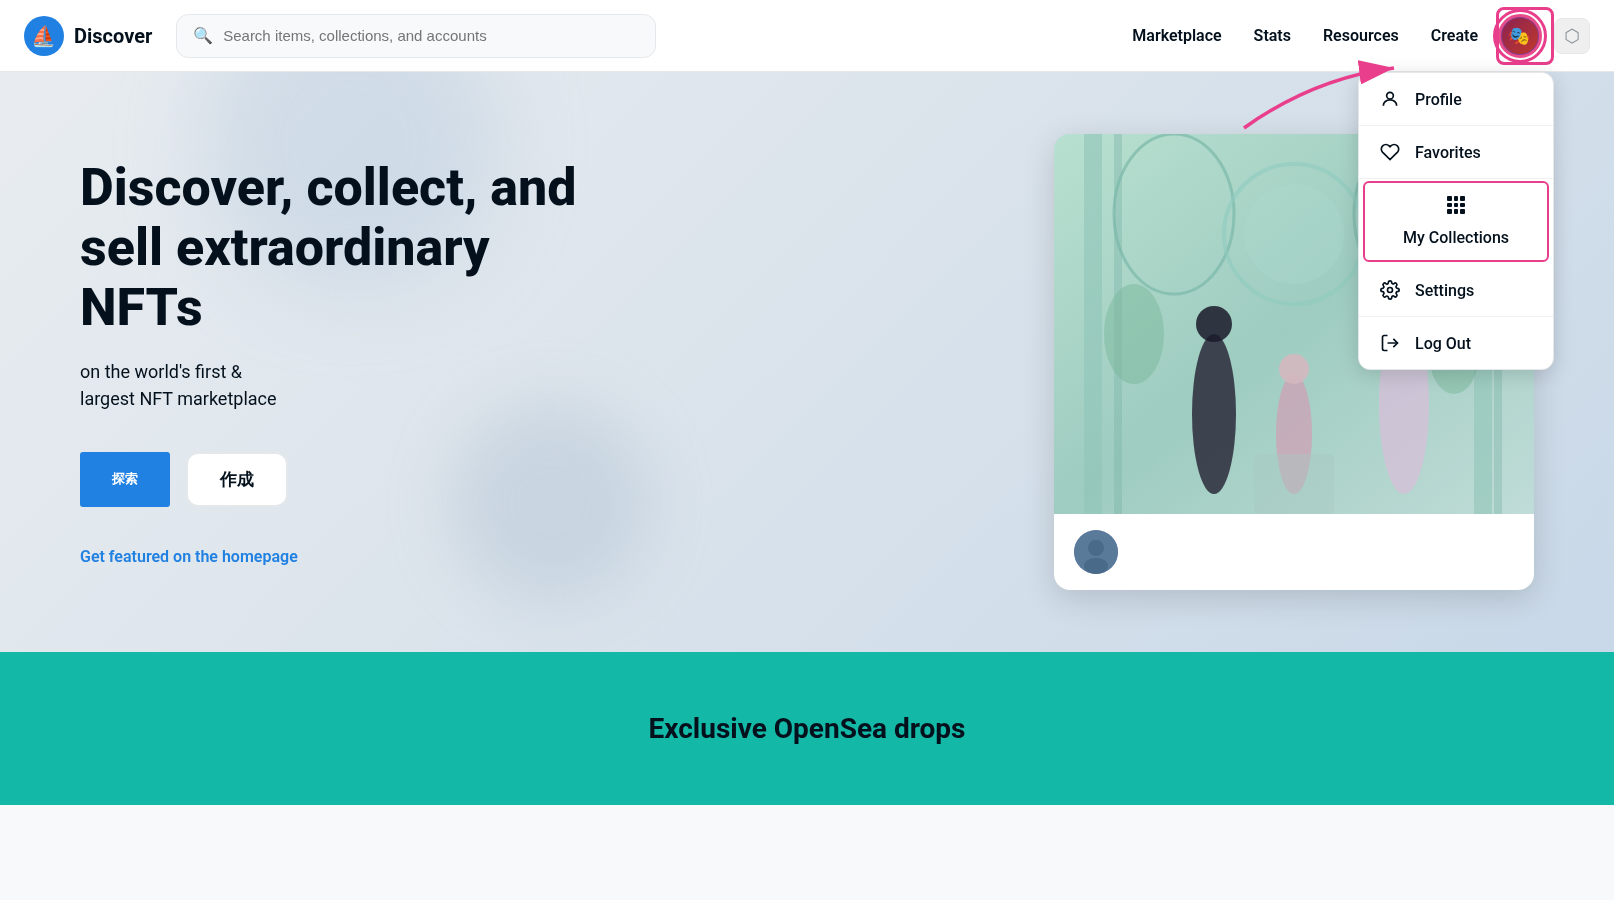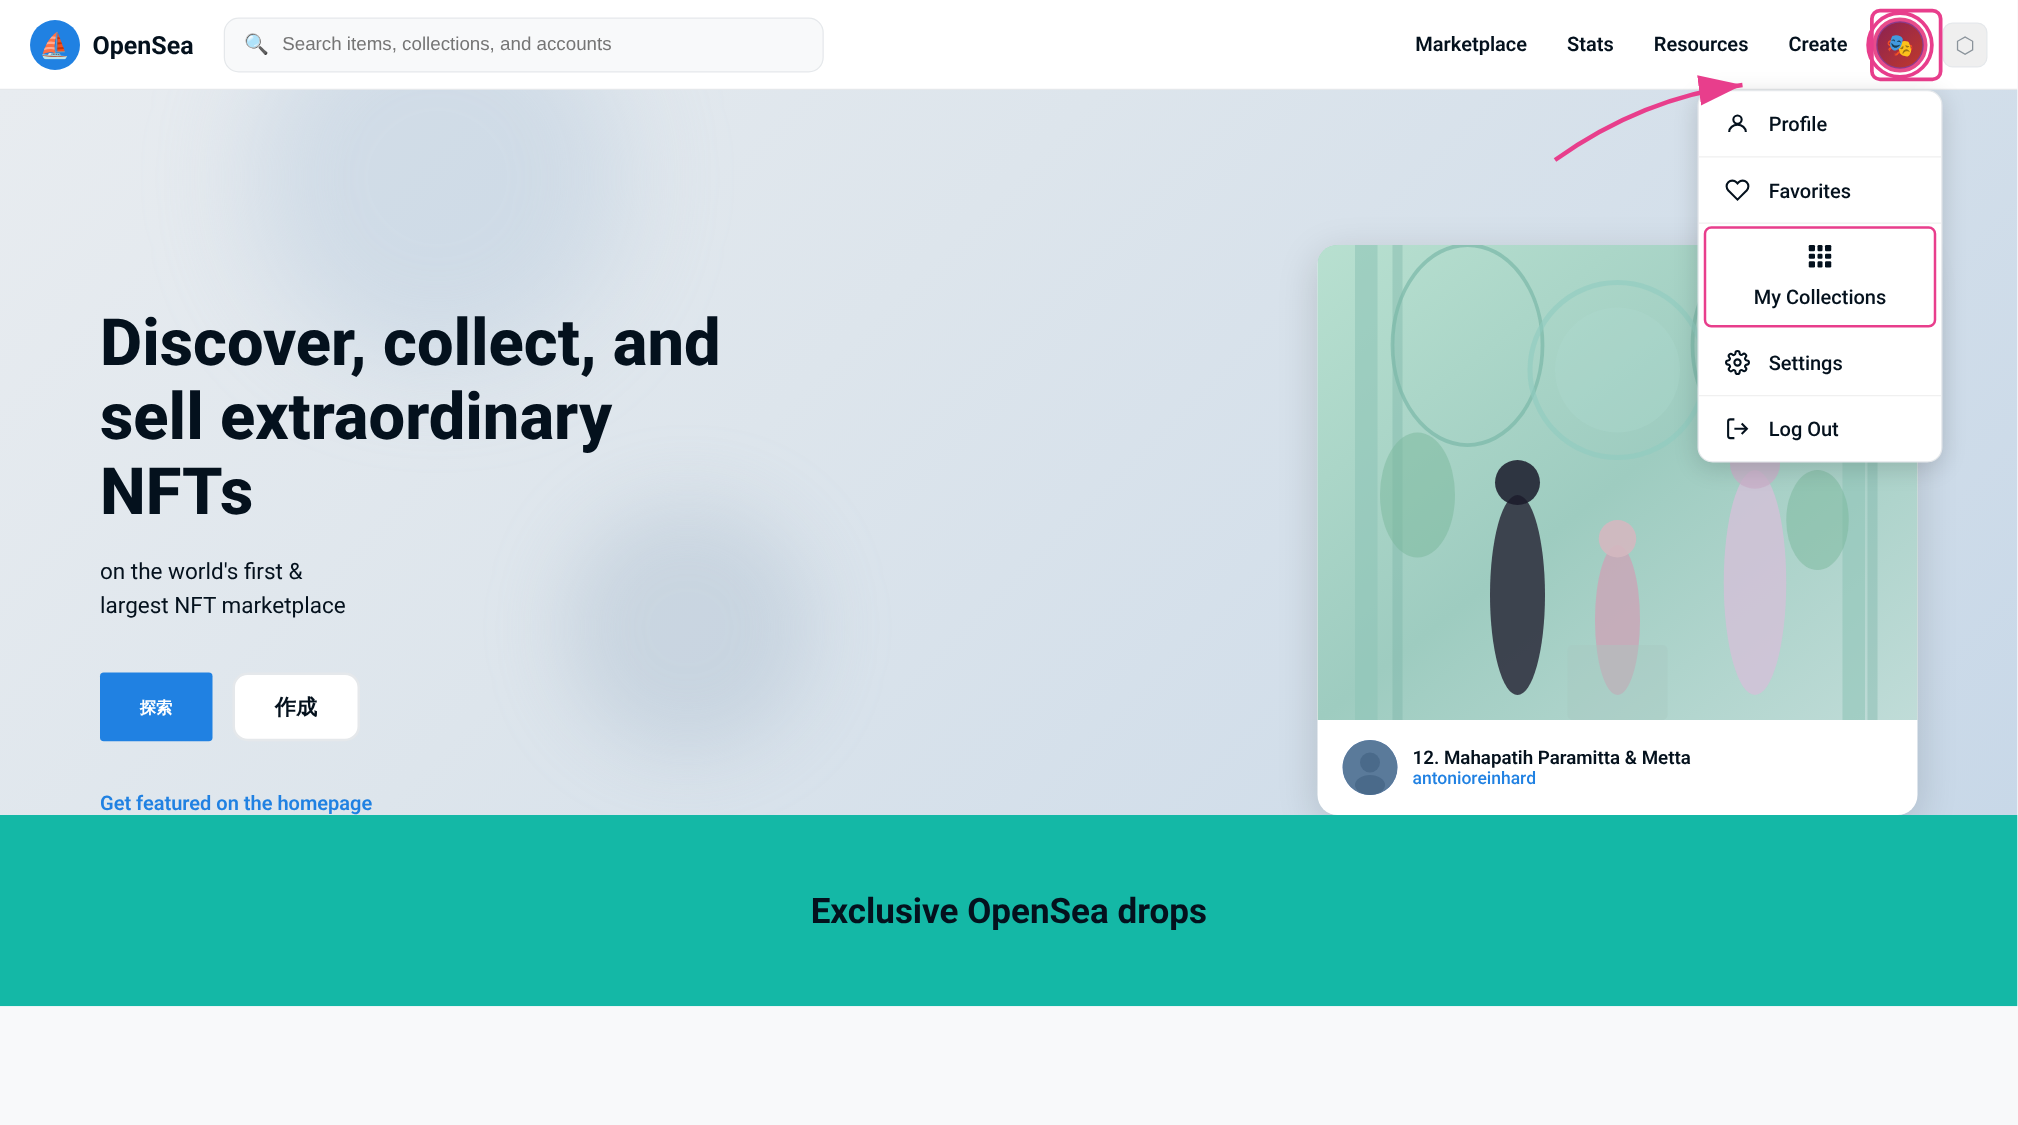--- a/index.html
+++ b/index.html
@@ -181,21 +181,21 @@
       display: flex;
       align-items: center;
       justify-content: center;
     }
 
     
     .hero {
       min-height: 580px;
       background: linear-gradient(135deg, #e8ecf0 0%, #dde5ec 40%, #c8d8e8 100%);
       display: flex;
-      align-items: flex-end;
+      align-items: center;
       padding: 0 80px;
       position: relative;
       overflow: hidden;
     }
     .hero-content {
       flex: 1;
       max-width: 500px;
       z-index: 10;
     }
     .hero-title {
@@ -330,21 +330,21 @@
       background: #04111d;
       border-radius: 1px;
     }
   </style>
 </head>
 <body>
 
 <nav class="navbar">
   <a class="navbar-logo" href="#">
     <div class="logo-icon">⛵</div>
-    <span class="logo-text">OpenSea</span>
+    <span class="logo-text">Discover</span>
   </a>
 
   <div class="search-bar">
     <span class="search-icon-wrap">🔍</span>
     <input type="text" placeholder="Search items, collections, and accounts" style="">
   </div>
 
   <div class="nav-links">
     <a class="nav-link" href="#">Marketplace</a>
     <a class="nav-link" href="#">Stats</a>
@@ -492,24 +492,20 @@
         </svg>
       </div>
       <div class="nft-info">
         <div class="artist-avatar">
           <svg width="44" height="44" viewBox="0 0 44 44">
             <circle cx="22" cy="22" r="22" fill="#5a7a9a"></circle>
             <circle cx="22" cy="18" r="8" fill="#4a6a8a"></circle>
             <ellipse cx="22" cy="36" rx="12" ry="8" fill="#4a6a8a"></ellipse>
           </svg>
         </div>
-        <div class="nft-details">
-          <div class="nft-title">12. Mahapatih Paramitta &amp; Metta</div>
-          <div class="nft-artist">antonioreinhard</div>
-        </div>
       </div>
     </div>
   </div>
 </section>
 
 <section class="bottom-section">
   <h2 class="bottom-title">Exclusive OpenSea drops</h2>
 </section>
 
 </body></html>

